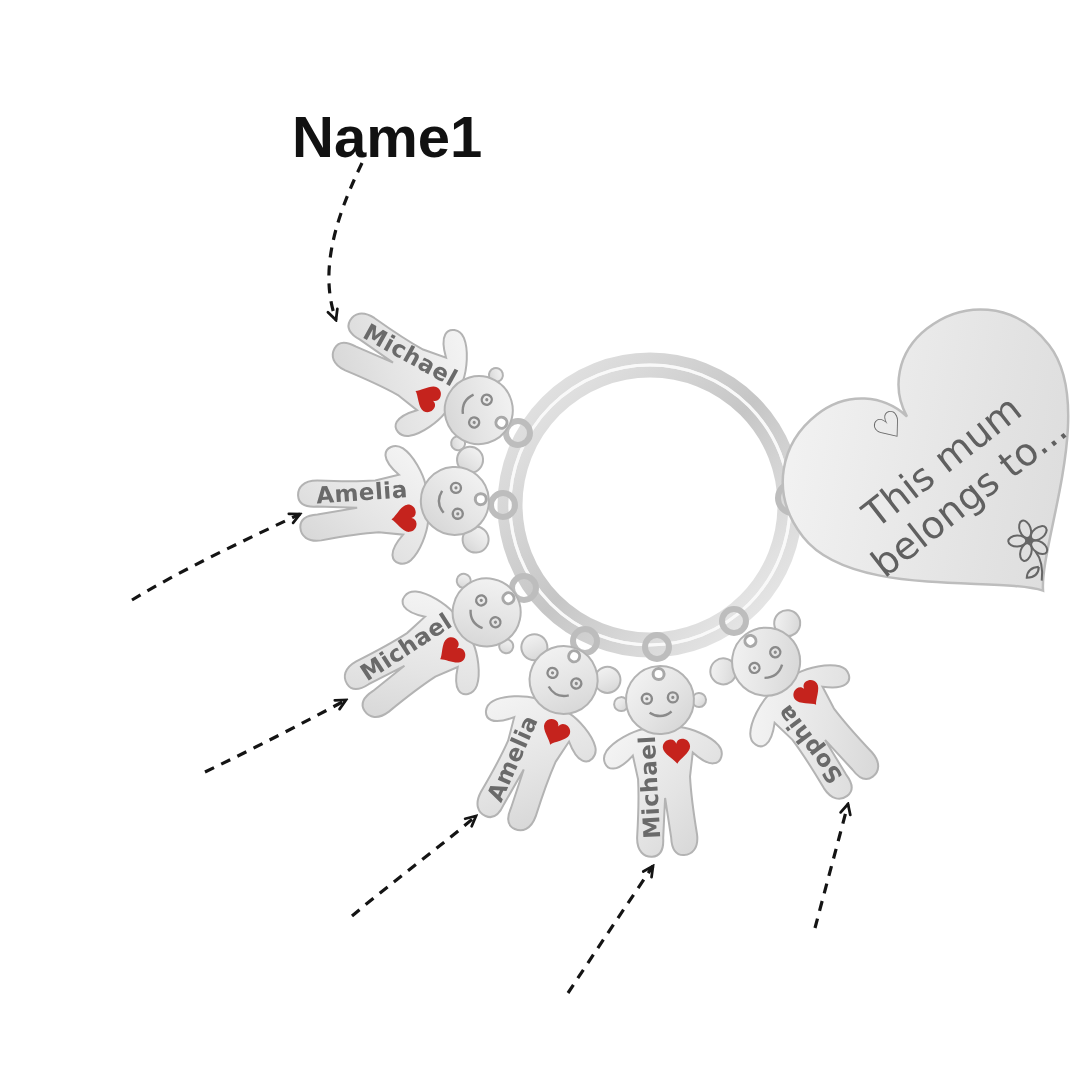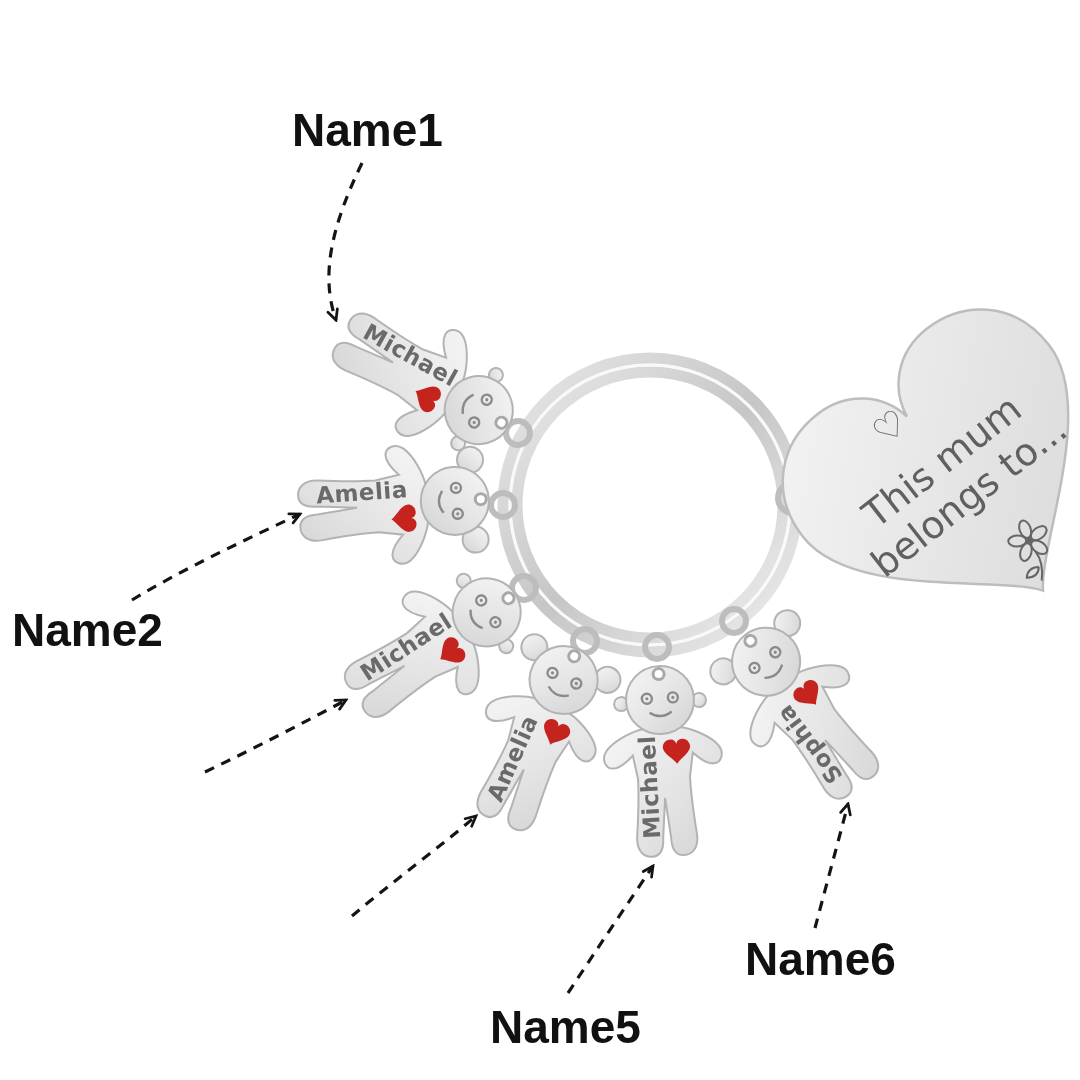--- a/index.html
+++ b/index.html
@@ -1,19 +1,19 @@
 <!DOCTYPE html>
 <html><head>
 <meta charset="utf-8">
 <style>
   html,body{margin:0;padding:0;background:#ffffff;}
   .stage{position:relative;width:1080px;height:1080px;background:#ffffff;overflow:hidden;
          font-family:"Liberation Sans", sans-serif;}
   .stage svg{position:absolute;left:0;top:0;}
-  .ann-label{position:absolute;font-weight:700;font-size:46px;color:#111111;
+  .ann-label{position:absolute;font-weight:700;font-size:58px;color:#111111;
              letter-spacing:0px;white-space:nowrap;}
   .engrave-name{font-family:"DejaVu Sans", sans-serif;font-size:23px;font-weight:600;
                 fill:#6a6a6a;letter-spacing:0.5px;}
   .pendant-line{font-family:"DejaVu Sans", sans-serif;font-size:38px;font-weight:500;
                 fill:#606060;text-anchor:middle;}
   .pendant-heart-glyph{font-family:"DejaVu Sans", sans-serif;font-size:36px;fill:#6a6a6a;
                 text-anchor:middle;}
   .charm-face{stroke:#8a8a8a;stroke-width:2.4;fill:none;}
   .arrow{fill:none;stroke:#141414;stroke-width:3.2;stroke-dasharray:10 8;}
 </style>
@@ -156,17 +156,14 @@
       <path class="arrow" marker-end="url(#arrowV)" d="M 362,163 C 332,225 320,275 336,320"></path>
       <path class="arrow" marker-end="url(#arrowV)" d="M 132,600 C 185,568 245,540 300,514"></path>
       <path class="arrow" marker-end="url(#arrowV)" d="M 205,772 C 255,748 305,722 346,700"></path>
       <path class="arrow" marker-end="url(#arrowV)" d="M 352,916 C 392,882 440,847 476,816"></path>
       <path class="arrow" marker-end="url(#arrowV)" d="M 568,993 C 595,952 626,906 653,866"></path>
       <path class="arrow" marker-end="url(#arrowV)" d="M 815,928 C 825,890 837,846 848,804"></path>
     </g>
   </svg>
 
   <div class="ann-label" style="left:292px;top:103px;">Name1</div>
-  <div class="ann-label" style="left:12px;top:603px;">Name2</div>
-  <div class="ann-label" style="left:490px;top:1000px;">Name5</div>
-  <div class="ann-label" style="left:745px;top:932px;">Name6</div>
 
 </div>
 
 </body></html>

